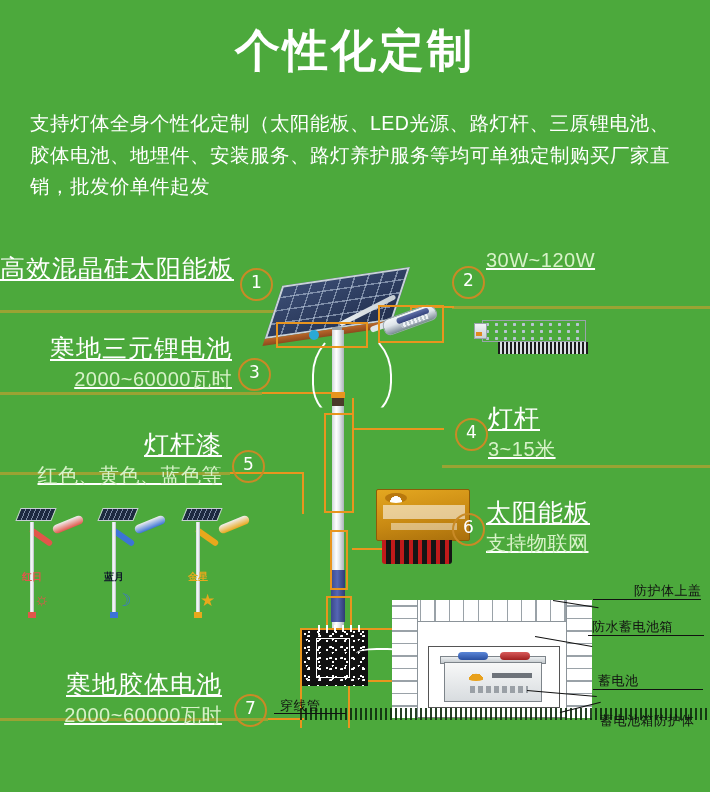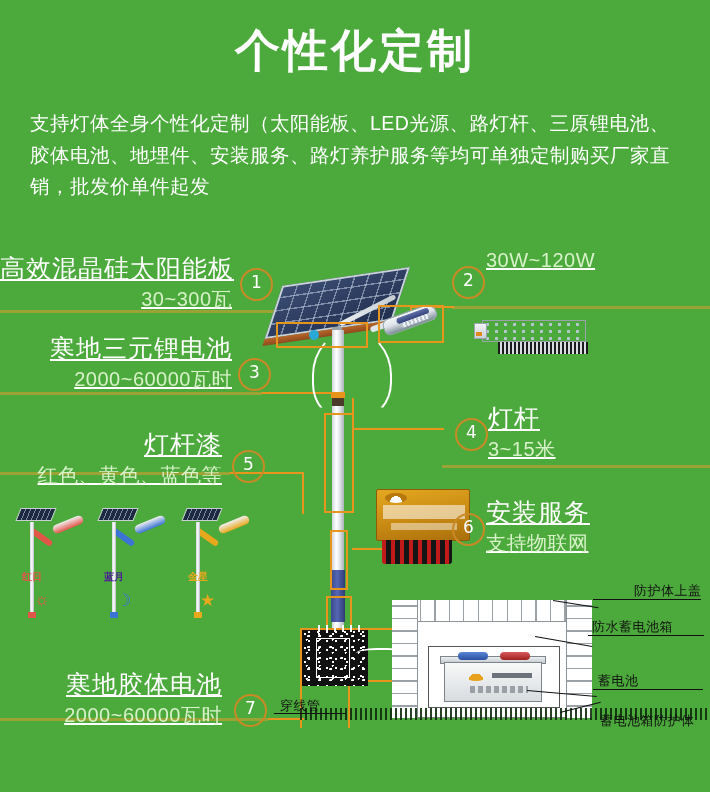--- a/index.html
+++ b/index.html
@@ -256,21 +256,20 @@
   <div class="bat-txt"></div>
   <div class="bat-txt2"></div>
   <div class="conduit"></div>
   <div class="conduit-in"></div>
   <div class="conduit-pegs"></div>
   <div class="cond-wire"></div>
   <div class="grass"></div>
 
   <div class="lbl r" style="left:0;top:252px;width:232px;">
     <span class="big">高效混晶硅太阳能板</span>
-    <span class="sub">30~300瓦</span>
   </div>
   <div class="num" style="left:240px;top:268px;">1</div>
 
   <div class="lbl r" style="left:0;top:332px;width:232px;">
     <span class="big">寒地三元锂电池</span>
     <span class="sub">2000~60000瓦时</span>
   </div>
   <div class="num" style="left:238px;top:358px;">3</div>
 
   <div class="lbl r" style="left:0;top:428px;width:222px;">
@@ -291,40 +290,40 @@
   </div>
 
   <div class="num" style="left:455px;top:418px;">4</div>
   <div class="lbl l" style="left:488px;top:402px;">
     <span class="big">灯杆</span>
     <span class="sub">3~15米</span>
   </div>
 
   <div class="num" style="left:452px;top:513px;">6</div>
   <div class="lbl l" style="left:486px;top:496px;">
-    <span class="big">安装服务</span>
+    <span class="big">太阳能板</span>
     <span class="sub">支持物联网</span>
   </div>
 
   <div class="mini" style="left:10px;top:508px;">
     <div class="mpanel" style="left:8px;top:0;"></div>
     <div class="mhead" style="left:42px;top:12px;background:linear-gradient(180deg,#f0f0f0,#E2564A);"></div>
     <div class="mhead" style="left:18px;top:26px;width:26px;height:6px;background:#E2564A;transform:rotate(35deg);"></div>
     <div class="mpole" style="left:20px;top:14px;"></div>
     <div class="mname" style="left:12px;top:62px;color:#E2564A;">红日</div>
     <div class="mico" style="left:24px;top:82px;color:#E2564A;">☼</div>
     <div class="mfoot" style="left:18px;top:104px;background:#E2564A;"></div>
   </div>
 
   <div class="mini" style="left:92px;top:508px;">
     <div class="mpanel" style="left:8px;top:0;"></div>
     <div class="mhead" style="left:42px;top:12px;background:linear-gradient(180deg,#f0f0f0,#3C74D6);"></div>
     <div class="mhead" style="left:18px;top:26px;width:26px;height:6px;background:#3C74D6;transform:rotate(35deg);"></div>
     <div class="mpole" style="left:20px;top:14px;"></div>
-    <div class="mname" style="left:12px;top:62px;color:#4c1d95;">蓝月</div>
+    <div class="mname" style="left:12px;top:62px;color:#0f172a;">蓝月</div>
     <div class="mico" style="left:24px;top:82px;color:#3C74D6;">☽</div>
     <div class="mfoot" style="left:18px;top:104px;background:#3C74D6;"></div>
   </div>
 
   <div class="mini" style="left:176px;top:508px;">
     <div class="mpanel" style="left:8px;top:0;"></div>
     <div class="mhead" style="left:42px;top:12px;background:linear-gradient(180deg,#f0f0f0,#E8A81C);"></div>
     <div class="mhead" style="left:18px;top:26px;width:26px;height:6px;background:#E8A81C;transform:rotate(35deg);"></div>
     <div class="mpole" style="left:20px;top:14px;"></div>
     <div class="mname" style="left:12px;top:62px;color:#E8A81C;">金星</div>

